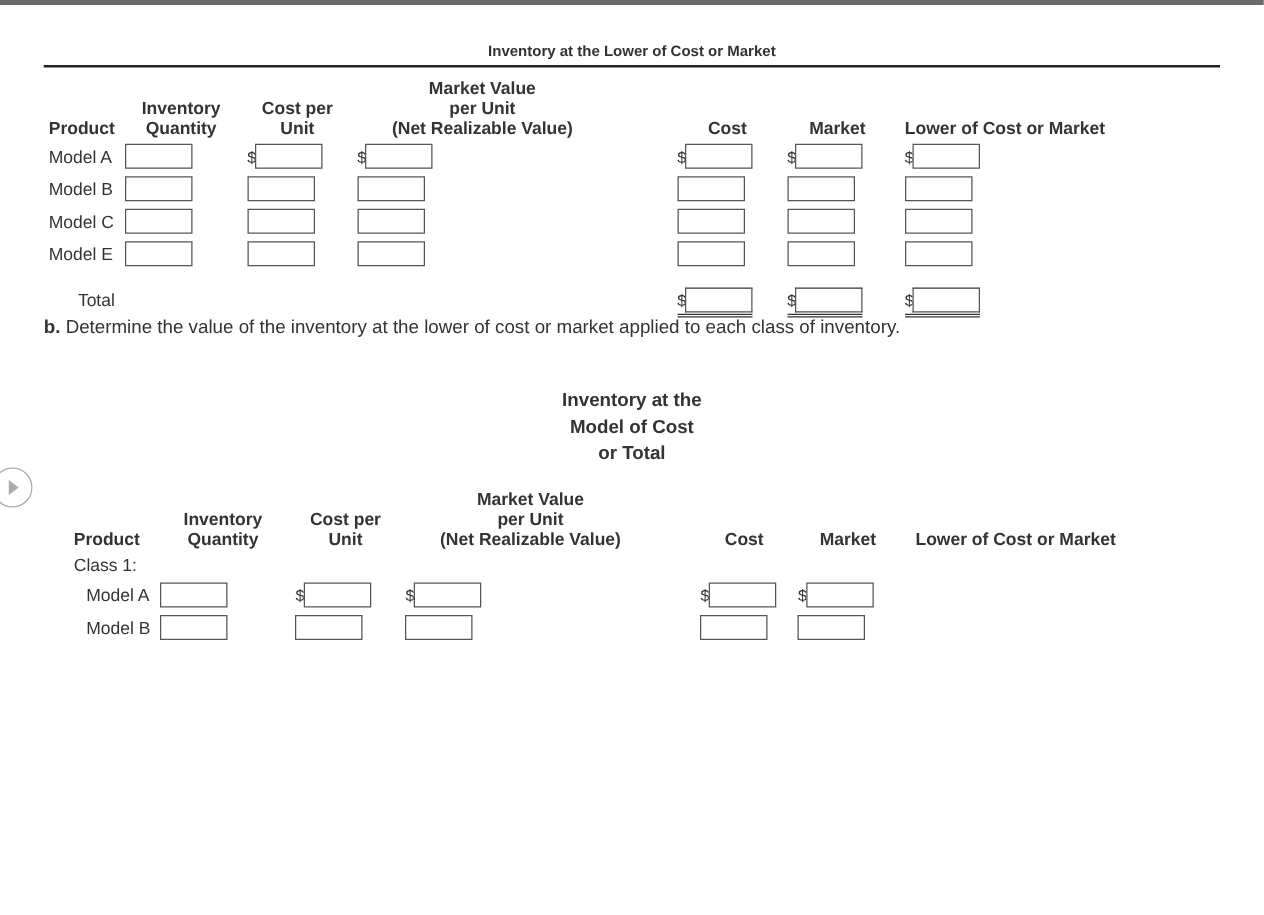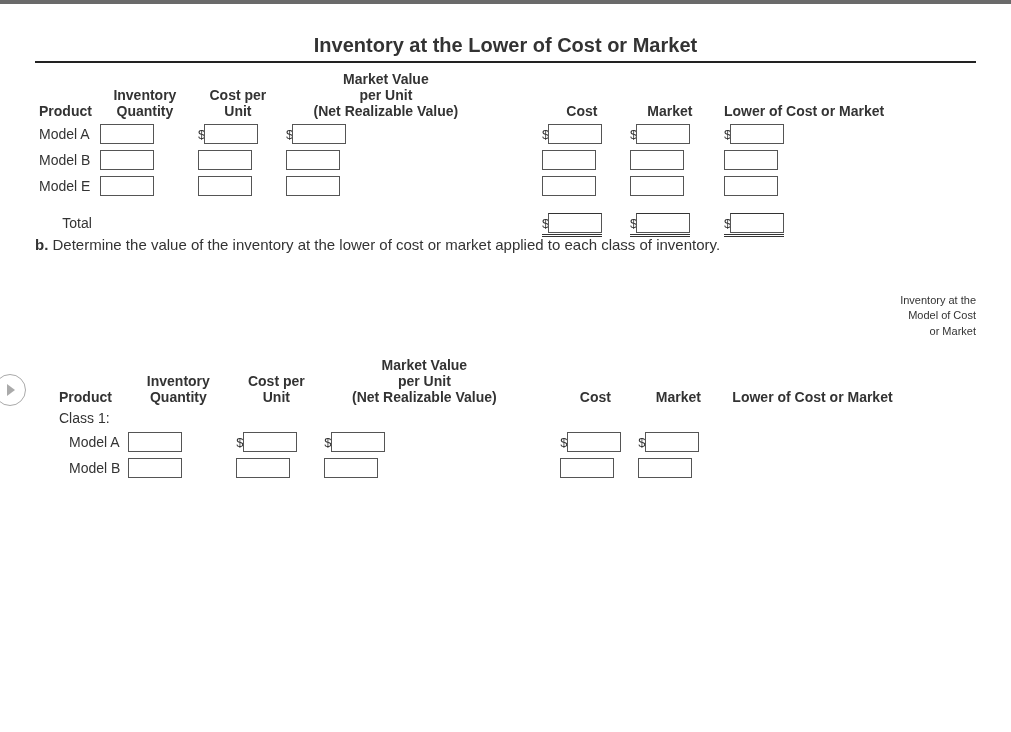--- a/index.html
+++ b/index.html
@@ -1,33 +1,33 @@
 <!DOCTYPE html>
 <html><head>
 <meta charset="utf-8">
 <style>
   html,body{margin:0;padding:0;background:#fff;font-family:Verdana,Geneva,sans-serif;font-size:14px;color:#333;}
   .page{width:1011px;height:732px;position:relative;box-sizing:border-box;padding:20px 35px;}
   .topbar{position:absolute;left:0;right:0;top:0;height:4px;background:#6a6a6a;}
-  .title{text-align:center;font-weight:bold;font-size:20px;margin:14px 0 4px;}
+  .title{text-align:center;font-weight:bold;font-size:12px;margin:14px 0 4px;}
   .hr{border:0;border-top:2px solid #222;margin:4px 0 6px;}
   table{border-collapse:collapse;}
   th{font-weight:bold;font-size:14px;text-align:center;padding:2px 4px;vertical-align:bottom;}
   td{padding:3px 4px;vertical-align:middle;font-size:14px;}
   .rowlabel{text-align:left;white-space:nowrap;margin-left:20px;}
   .rowlabel.indent{padding-left:14px;}
   .cellwrap{display:inline-flex;align-items:center;justify-content:flex-end;gap:0;}
   .dollar{font-size:13px;margin-right:-1px;}
   input.box{width:54px;height:20px;border:1px solid #555;background:#fff;font-family:inherit;font-size:13px;text-align:right;padding:0 3px;box-sizing:border-box;}
   .tot-db{position:relative;}
   .tot-db::after{content:"";position:absolute;left:0;right:0;bottom:-4px;border-bottom:3px double #333;}
   .section-b{font-size:15px;}
   .marker{position:absolute;left:-6px;top:374px;width:30px;height:30px;border:1px solid #aaa;border-radius:50%;background:#fff;}
   .marker::after{content:"";position:absolute;left:12px;top:9px;width:0;height:0;border-top:6px solid transparent;border-bottom:6px solid transparent;border-left:8px solid #aaa;}
-  .subtitle{text-align:right;font-weight:normal;font-size:11px;margin:40px 0 16px;line-height:1.4;}
+  .subtitle{text-align:center;font-weight:bold;font-size:15px;margin:40px 0 16px;line-height:1.4;}
 </style>
 </head>
 <body>
 <div class="topbar"></div>
 <div class="page">
 
 <div class="title">Inventory at the Lower of Cost or Market</div>
 <hr class="hr">
 
 <table>
@@ -91,20 +91,42 @@
               <input class="box" style="">
             </span></td>
           <td><span class="cellwrap">
               <input class="box" style="">
             </span></td>
           <td style="text-align:left;padding-left:10px;"><span class="cellwrap">
               <input class="box" style="">
             </span></td>
         </tr>
         <tr>
+          <td class="rowlabel">Model C</td>
+          <td><span class="cellwrap">
+              <input class="box" style="">
+            </span></td>
+          <td><span class="cellwrap">
+              <input class="box" style="">
+            </span></td>
+          <td style="text-align:left;"><span class="cellwrap">
+              <input class="box" style="">
+            </span></td>
+          <td></td>
+          <td><span class="cellwrap">
+              <input class="box" style="">
+            </span></td>
+          <td><span class="cellwrap">
+              <input class="box" style="">
+            </span></td>
+          <td style="text-align:left;padding-left:10px;"><span class="cellwrap">
+              <input class="box" style="">
+            </span></td>
+        </tr>
+        <tr>
           <td class="rowlabel">Model E</td>
           <td><span class="cellwrap">
               <input class="box" style="">
             </span></td>
           <td><span class="cellwrap">
               <input class="box" style="">
             </span></td>
           <td style="text-align:left;"><span class="cellwrap">
               <input class="box" style="">
             </span></td>
@@ -143,21 +165,21 @@
 
 <div class="marker"></div>
 
 <div class="section-b">
   <b>b.</b><span> Determine the value of the inventory at the lower of cost or market applied to each class of inventory.</span>
 </div>
 
 <div class="subtitle">
   <span>Inventory at the</span><br>
   <span>Model of Cost</span><br>
-  <span>or Market</span>
+  <span>or Total</span>
 </div>
 
 <table style="margin-left:20px;">
 <thead>
 <tr>
   <th class="rowlabel" style="text-align:left;vertical-align:bottom;">Product</th>
   <th style="width:100px;">Inventory Quantity</th>
   <th style="width:80px;">
     <span>Cost per Unit</span>
   </th>

